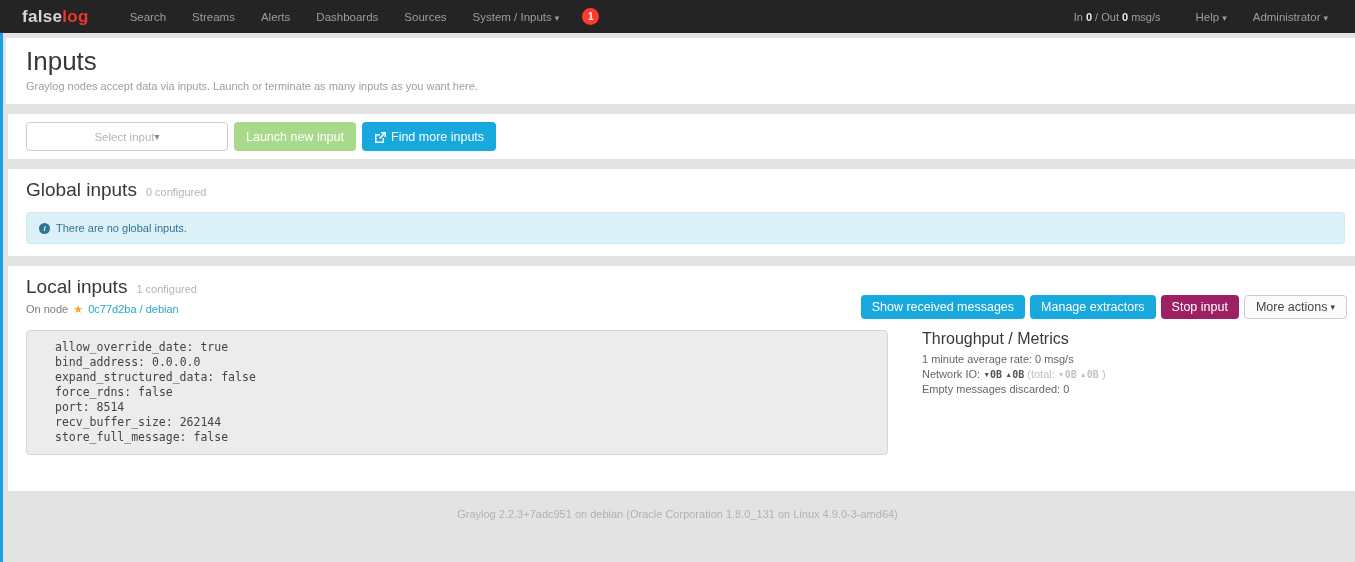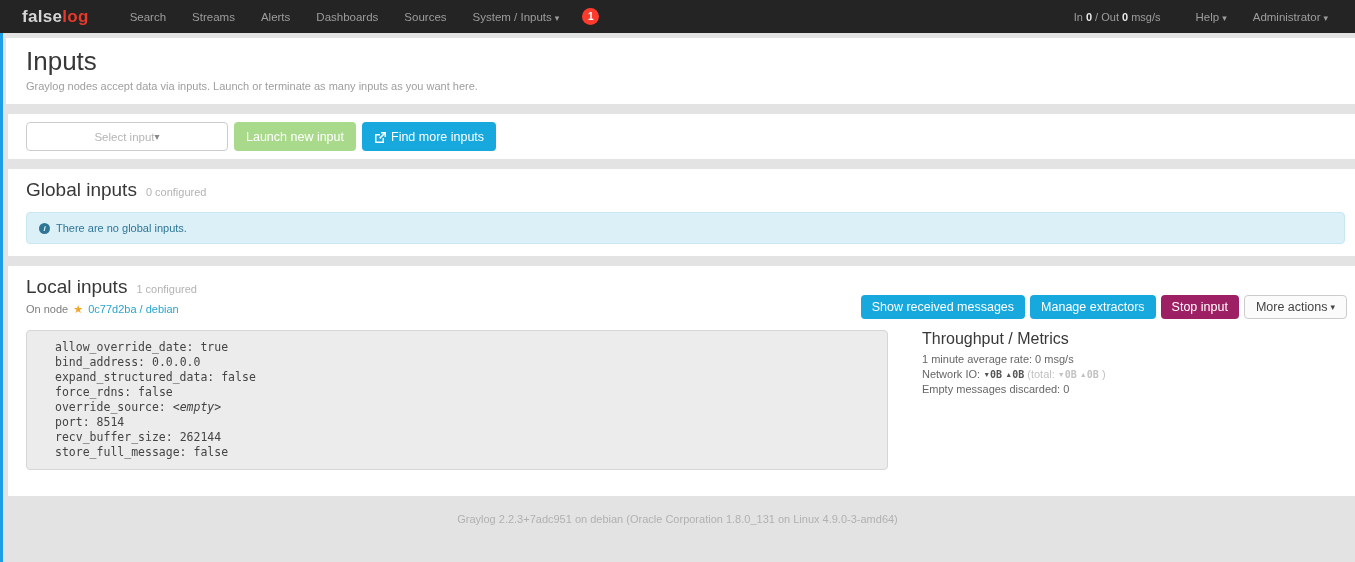--- a/index.html
+++ b/index.html
@@ -153,21 +153,20 @@
         <span class="caret-glyph">▾</span>
       </button>
   </div>
 
   <div class="input-body">
     <div class="well">
       <div class="cfg-line"><span>allow_override_date:</span> <span class="cfg-val">true</span></div>
       <div class="cfg-line"><span>bind_address:</span> <span class="cfg-val">0.0.0.0</span></div>
       <div class="cfg-line"><span>expand_structured_data:</span> <span class="cfg-val">false</span></div>
       <div class="cfg-line"><span>force_rdns:</span> <span class="cfg-val">false</span></div>
-      <div class="cfg-line"><span>override_source:</span> <span class="cfg-val italic">&lt;empty&gt;</span></div>
       <div class="cfg-line"><span>port:</span> <span class="cfg-val">8514</span></div>
       <div class="cfg-line"><span>recv_buffer_size:</span> <span class="cfg-val">262144</span></div>
       <div class="cfg-line"><span>store_full_message:</span> <span class="cfg-val">false</span></div>
     </div>
 
     <div class="metrics">
       <h4 class="metrics-title">Throughput / Metrics</h4>
       <div class="metric-line">1 minute average rate: 0 msg/s</div>
       <div class="metric-line">
         <span>Network IO:</span>

